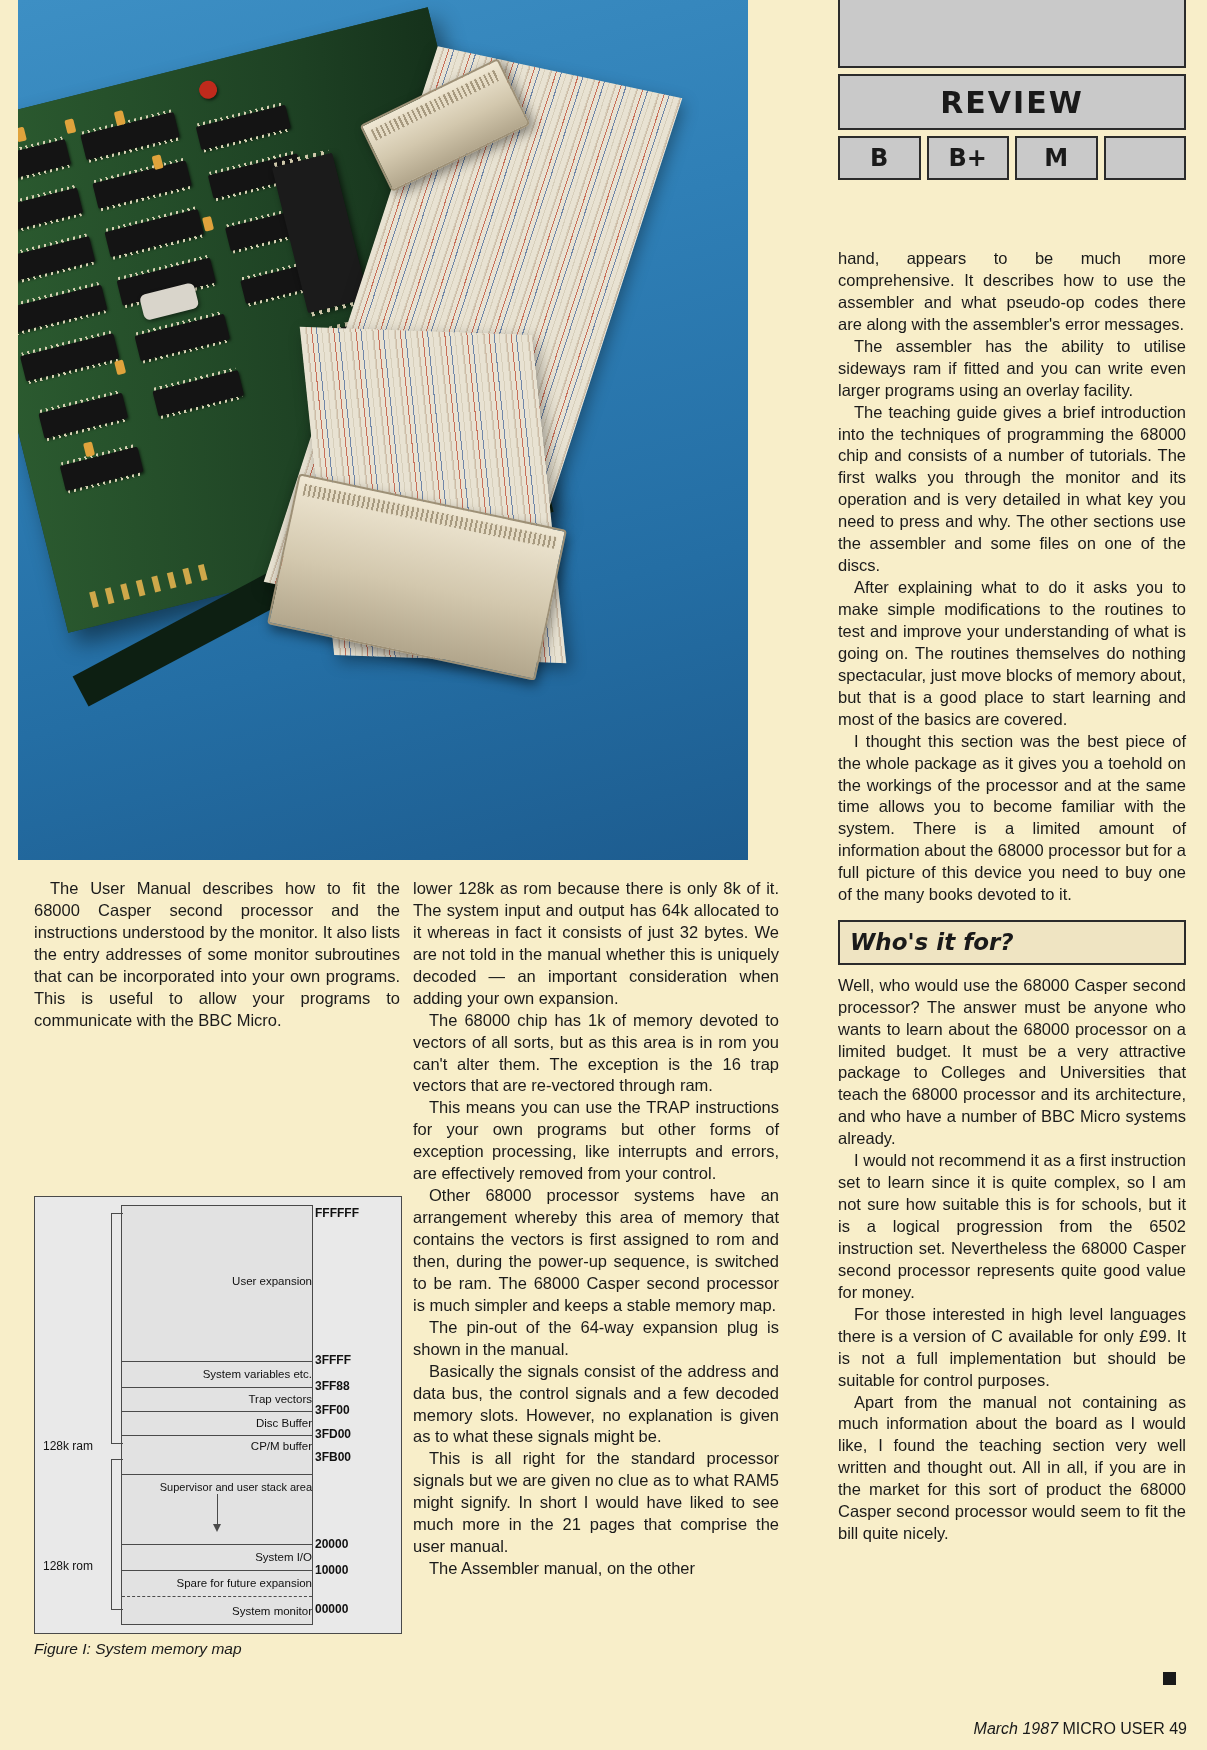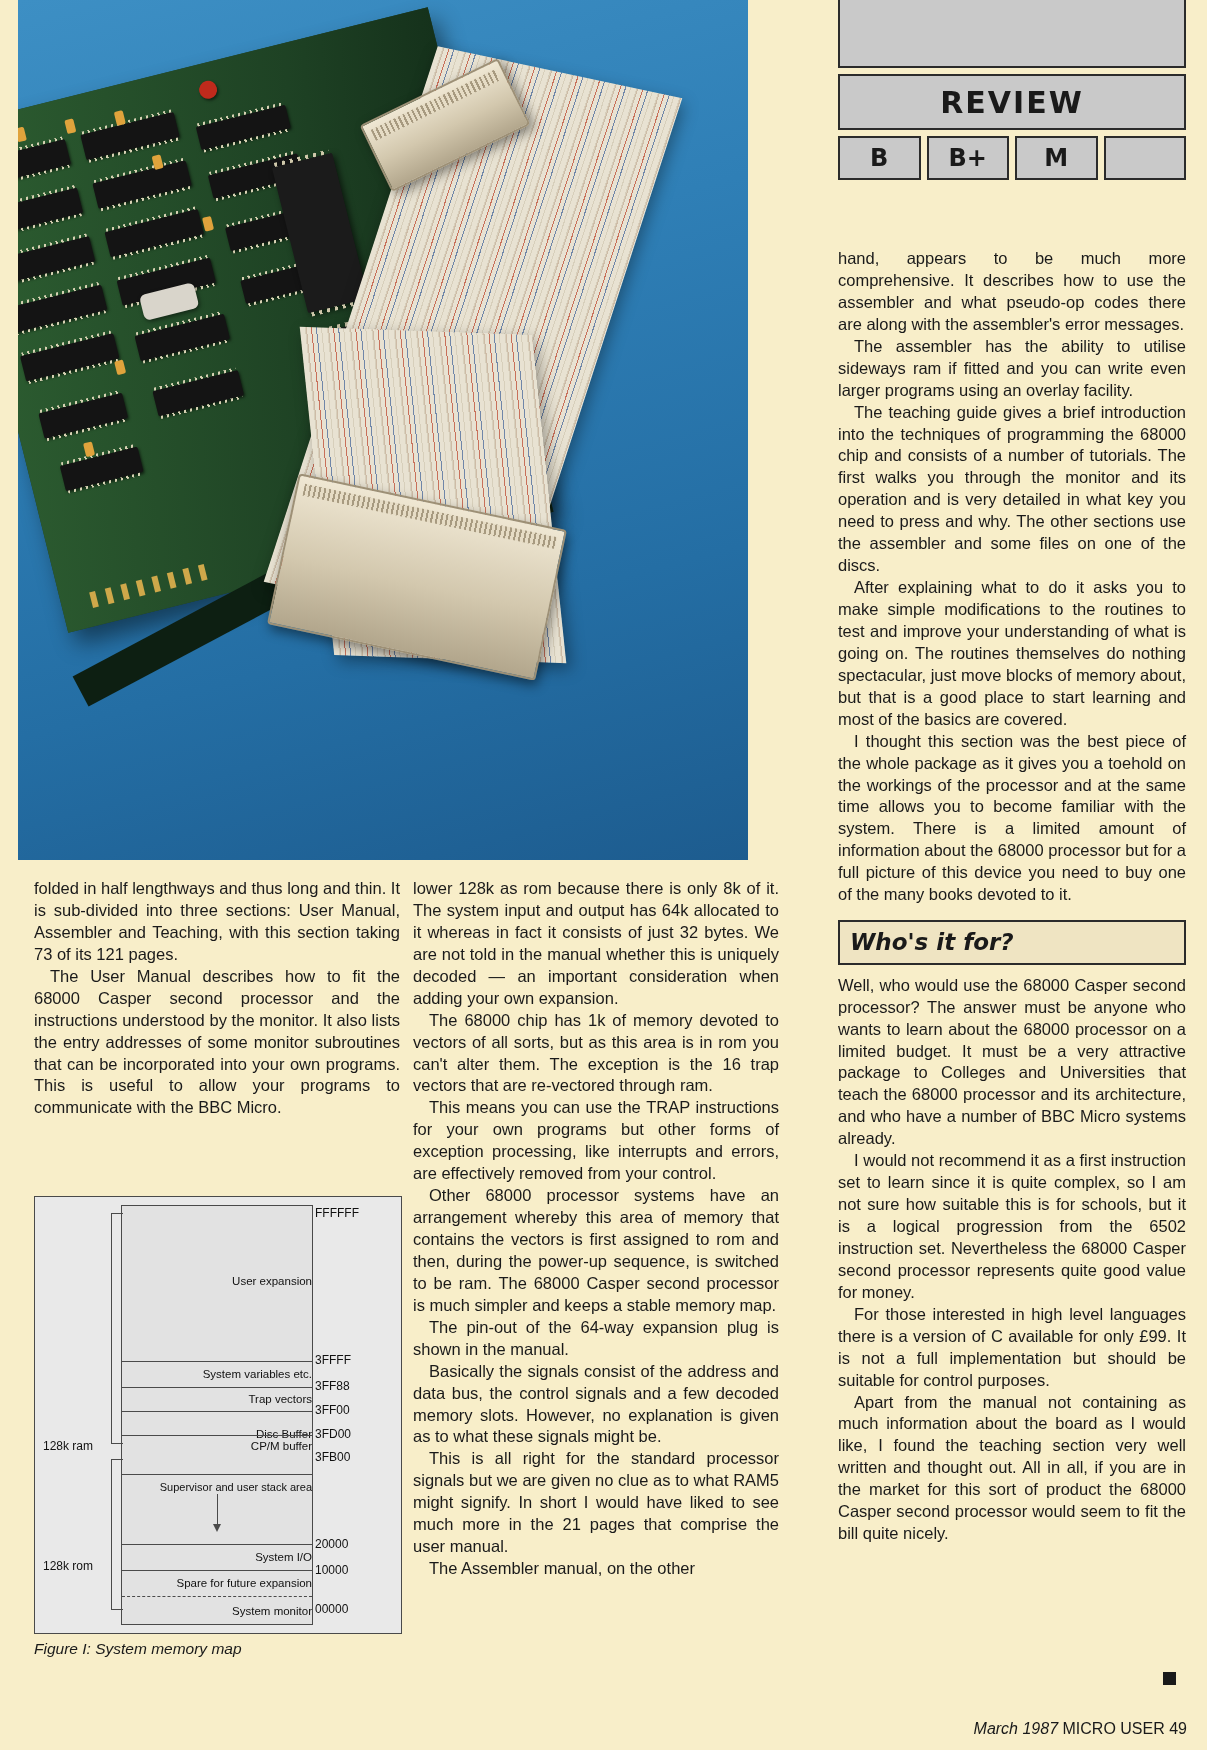--- a/index.html
+++ b/index.html
@@ -241,20 +241,21 @@
     box-sizing: border-box;
     padding-top: 2px;
     color: #111;
   }
   .addr {
     position: absolute;
     left: 280px;
     font-size: 12px;
     color: #111;
     font-family: "Liberation Sans", sans-serif;
+    font-weight: bold;
   }
   .ramlabel {
     position: absolute;
     left: 8px;
     font-size: 12px;
     color: #111;
   }
   .vline {
     position: absolute;
     left: 76px;
@@ -355,31 +356,30 @@
   <div class="rh-title">REVIEW</div>
   <div class="rh-grades">
     <div class="grade">B</div>
     <div class="grade">B+</div>
     <div class="grade">M</div>
     <div class="grade"></div>
   </div>
 </div>
 
 <div class="col" id="col1">
-  <p class="first">folded in half lengthways and thus long and thin. It is sub-divided into three sections: User Manual, Assembler and Teaching, with this section taking 73 of its 121 pages.</p>
   <p>The User Manual describes how to fit the 68000 Casper second processor and the instructions understood by the monitor. It also lists the entry addresses of some monitor subroutines that can be incorporated into your own programs. This is useful to allow your programs to communicate with the BBC Micro.</p>
 </div>
 
 <div class="figure">
   <div class="fig-box">
     <div class="fig-inner">
       <div class="seg" style="top:0; height:155px; border-top:none; line-height:150px; padding-top:0;">User expansion</div>
       <div class="seg" style="top:155px; height:26px; line-height:24px; padding-top:0;">System variables etc.</div>
       <div class="seg" style="top:181px; height:24px; line-height:22px; padding-top:0;">Trap vectors</div>
-      <div class="seg" style="top:205px; height:24px; line-height:22px; padding-top:11px;">Disc Buffer</div>
+      <div class="seg" style="top:205px; height:24px; line-height:22px; padding-top:0;">Disc Buffer</div>
       <div class="seg" style="top:229px; height:23px; line-height:21px; padding-top:0;">CP/M buffer</div>
       <div class="seg" style="top:252px; height:26px; line-height:24px; padding-top:0; font-size:11px;margin-top:16px;">Supervisor and user stack area</div>
       <div class="seg" style="top:338px; height:26px; line-height:24px; padding-top:0; border-top:1px solid #4a4a4a;">System I/O</div>
       <div class="seg" style="top:364px; height:26px; line-height:24px; padding-top:0;">Spare for future expansion</div>
       <div class="seg" style="top:390px; height:30px; line-height:28px; padding-top:0; border-top:1px dashed #4a4a4a;">System monitor</div>
 
       <div style="position:absolute; left:50%; top:288px; width:1px; height:34px; background:#4a4a4a;"></div>
       <div style="position:absolute; left:calc(50% - 4px); top:318px; width:0;height:0;border-left:4px solid transparent;border-right:4px solid transparent;border-top:8px solid #4a4a4a;"></div>
     </div>
 

